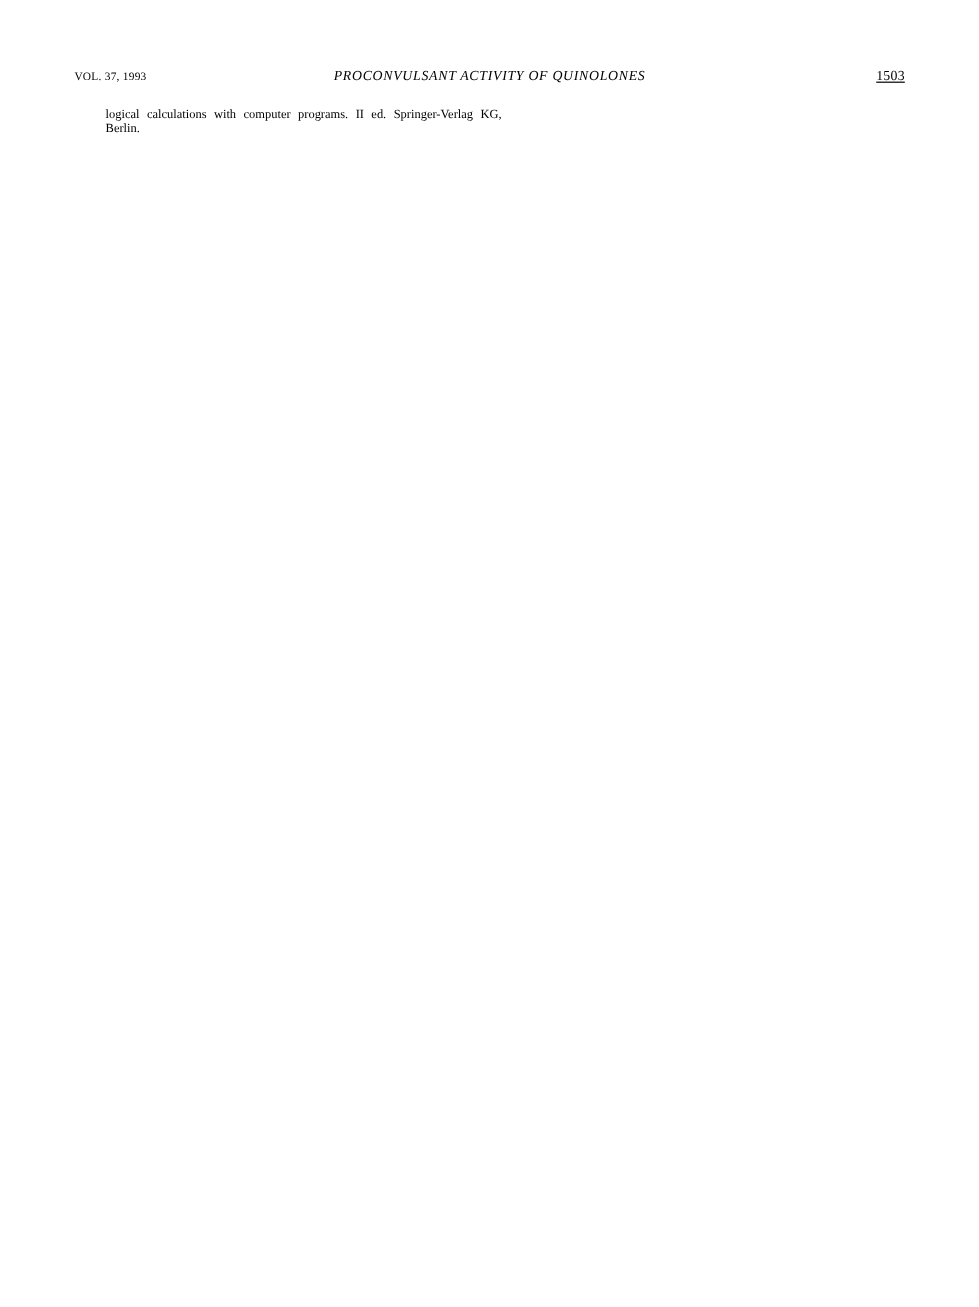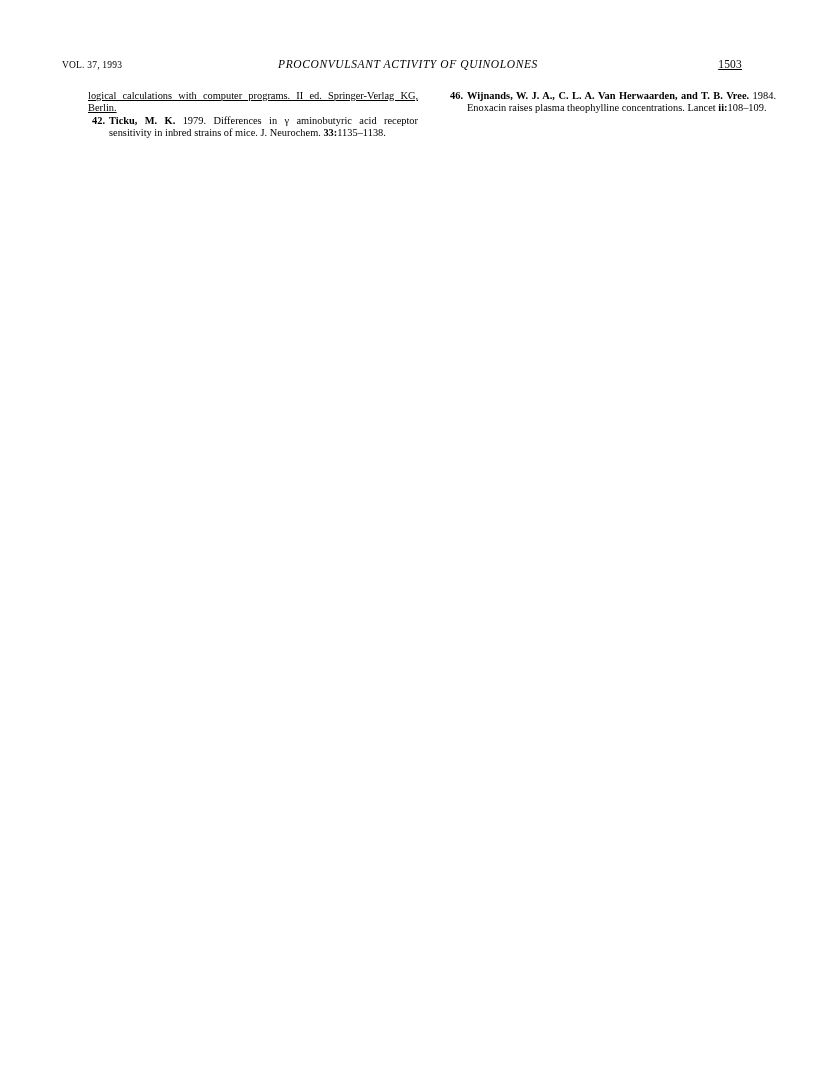--- a/index.html
+++ b/index.html
@@ -45,21 +45,21 @@
     left: 0;
     top: 0;
     width: 692px;
     text-align: center;
     white-space: nowrap;
     letter-spacing: 0.6px;
     font-style: italic;
   }
   .header-right {
     position: absolute;
-    right: 12px;
+    right: 0;
     top: 0;
     white-space: nowrap;
     font-size: 11.5px;
     text-decoration: underline;
   }
   .columns {
     position: absolute;
     left: 62px;
     top: 90px;
     width: 692px;
@@ -83,21 +83,20 @@
     position: absolute;
     left: 0;
     top: 0;
     width: 17px;
     text-align: right;
     font-weight: bold;
   }
   .cont {
     padding-left: 0;
     margin-bottom: 0;
-    text-decoration: underline;
   }
   b { font-weight: bold; }
 </style>
 </head>
 <body>
 
 <div class="page">
 
   <div class="header">
     <div class="header-left"><span class="small-caps">VOL. 37, 1993</span></div>
@@ -106,34 +105,26 @@
   </div>
 
   <div class="columns">
 
     <div class="col col-left">
 
       <div class="ref cont">
         <span>logical calculations with computer programs. II ed. Springer-Verlag KG, Berlin.</span>
       </div>
 
-      <div class="ref">
-        <span class="num">42.</span>
-        <b>Ticku, M. K.</b><span> 1979. Differences in γ aminobutyric acid receptor sensitivity in inbred strains of mice. J. Neurochem. </span><b>33:</b><span>1135–1138.</span>
-      </div>
 
 
 
     </div>
 
     <div class="col col-right">
 
 
 
-      <div class="ref">
-        <span class="num">46.</span>
-        <b>Wijnands, W. J. A., C. L. A. Van Herwaarden, and T. B. Vree.</b><span> 1984. Enoxacin raises plasma theophylline concentrations. Lancet </span><b>ii:</b><span>108–109.</span>
-      </div>
 
     </div>
 
   </div>
 </div>
 
 </body></html>

